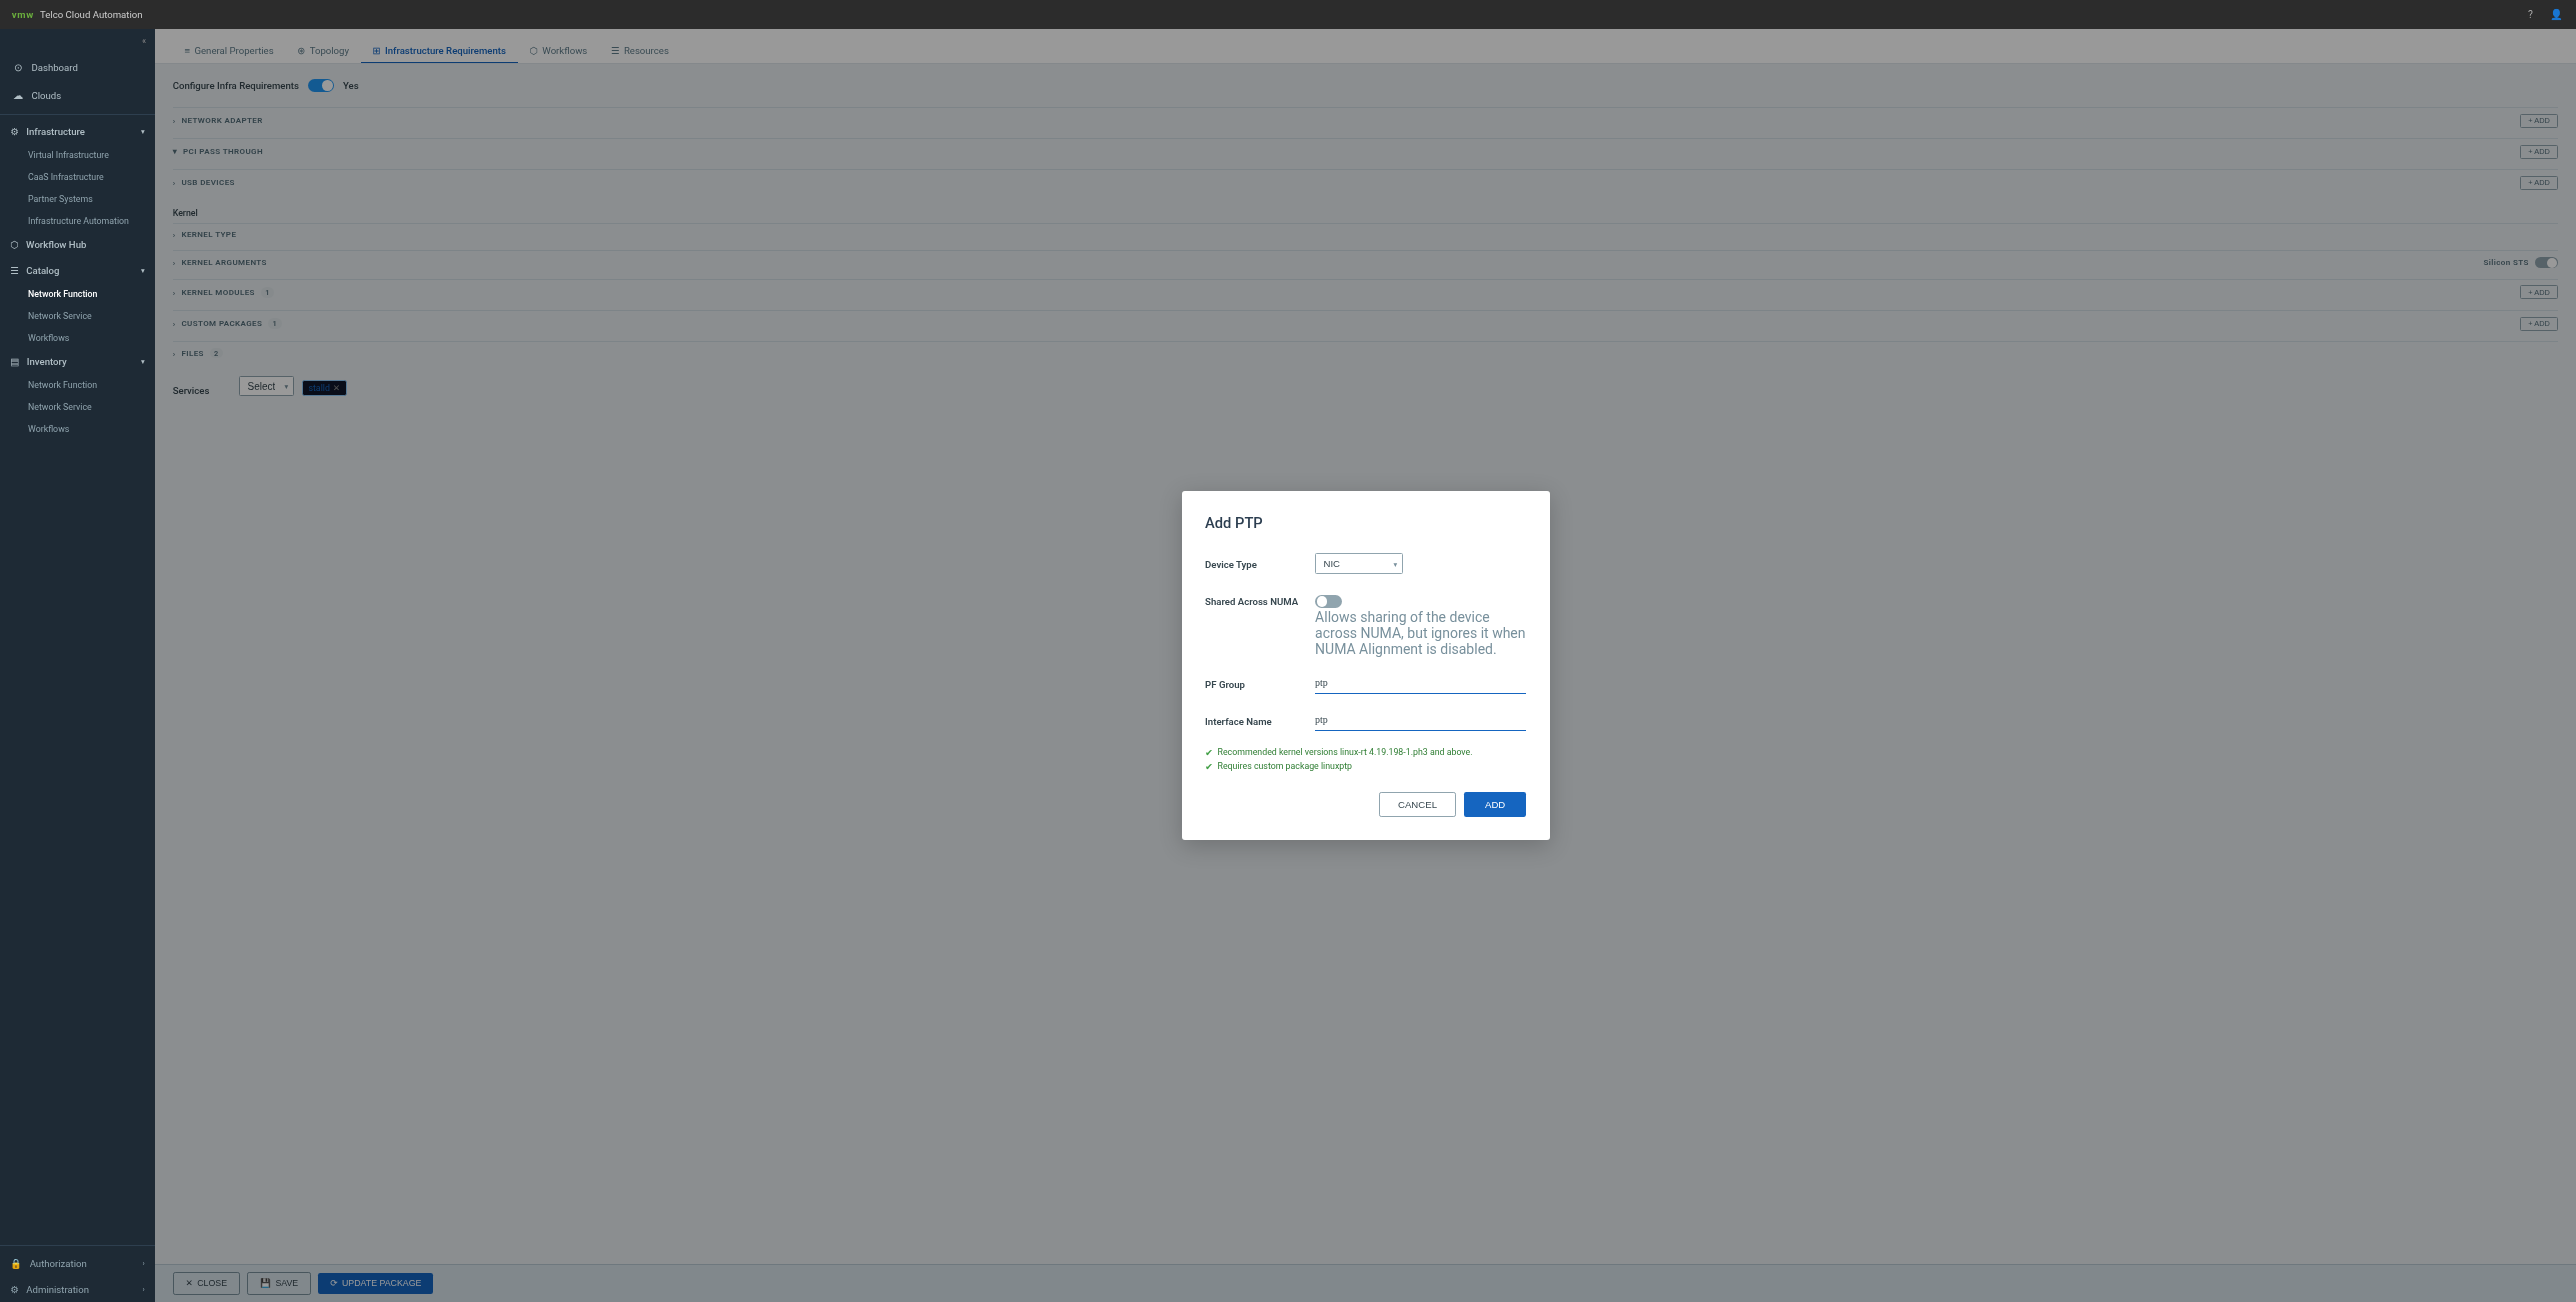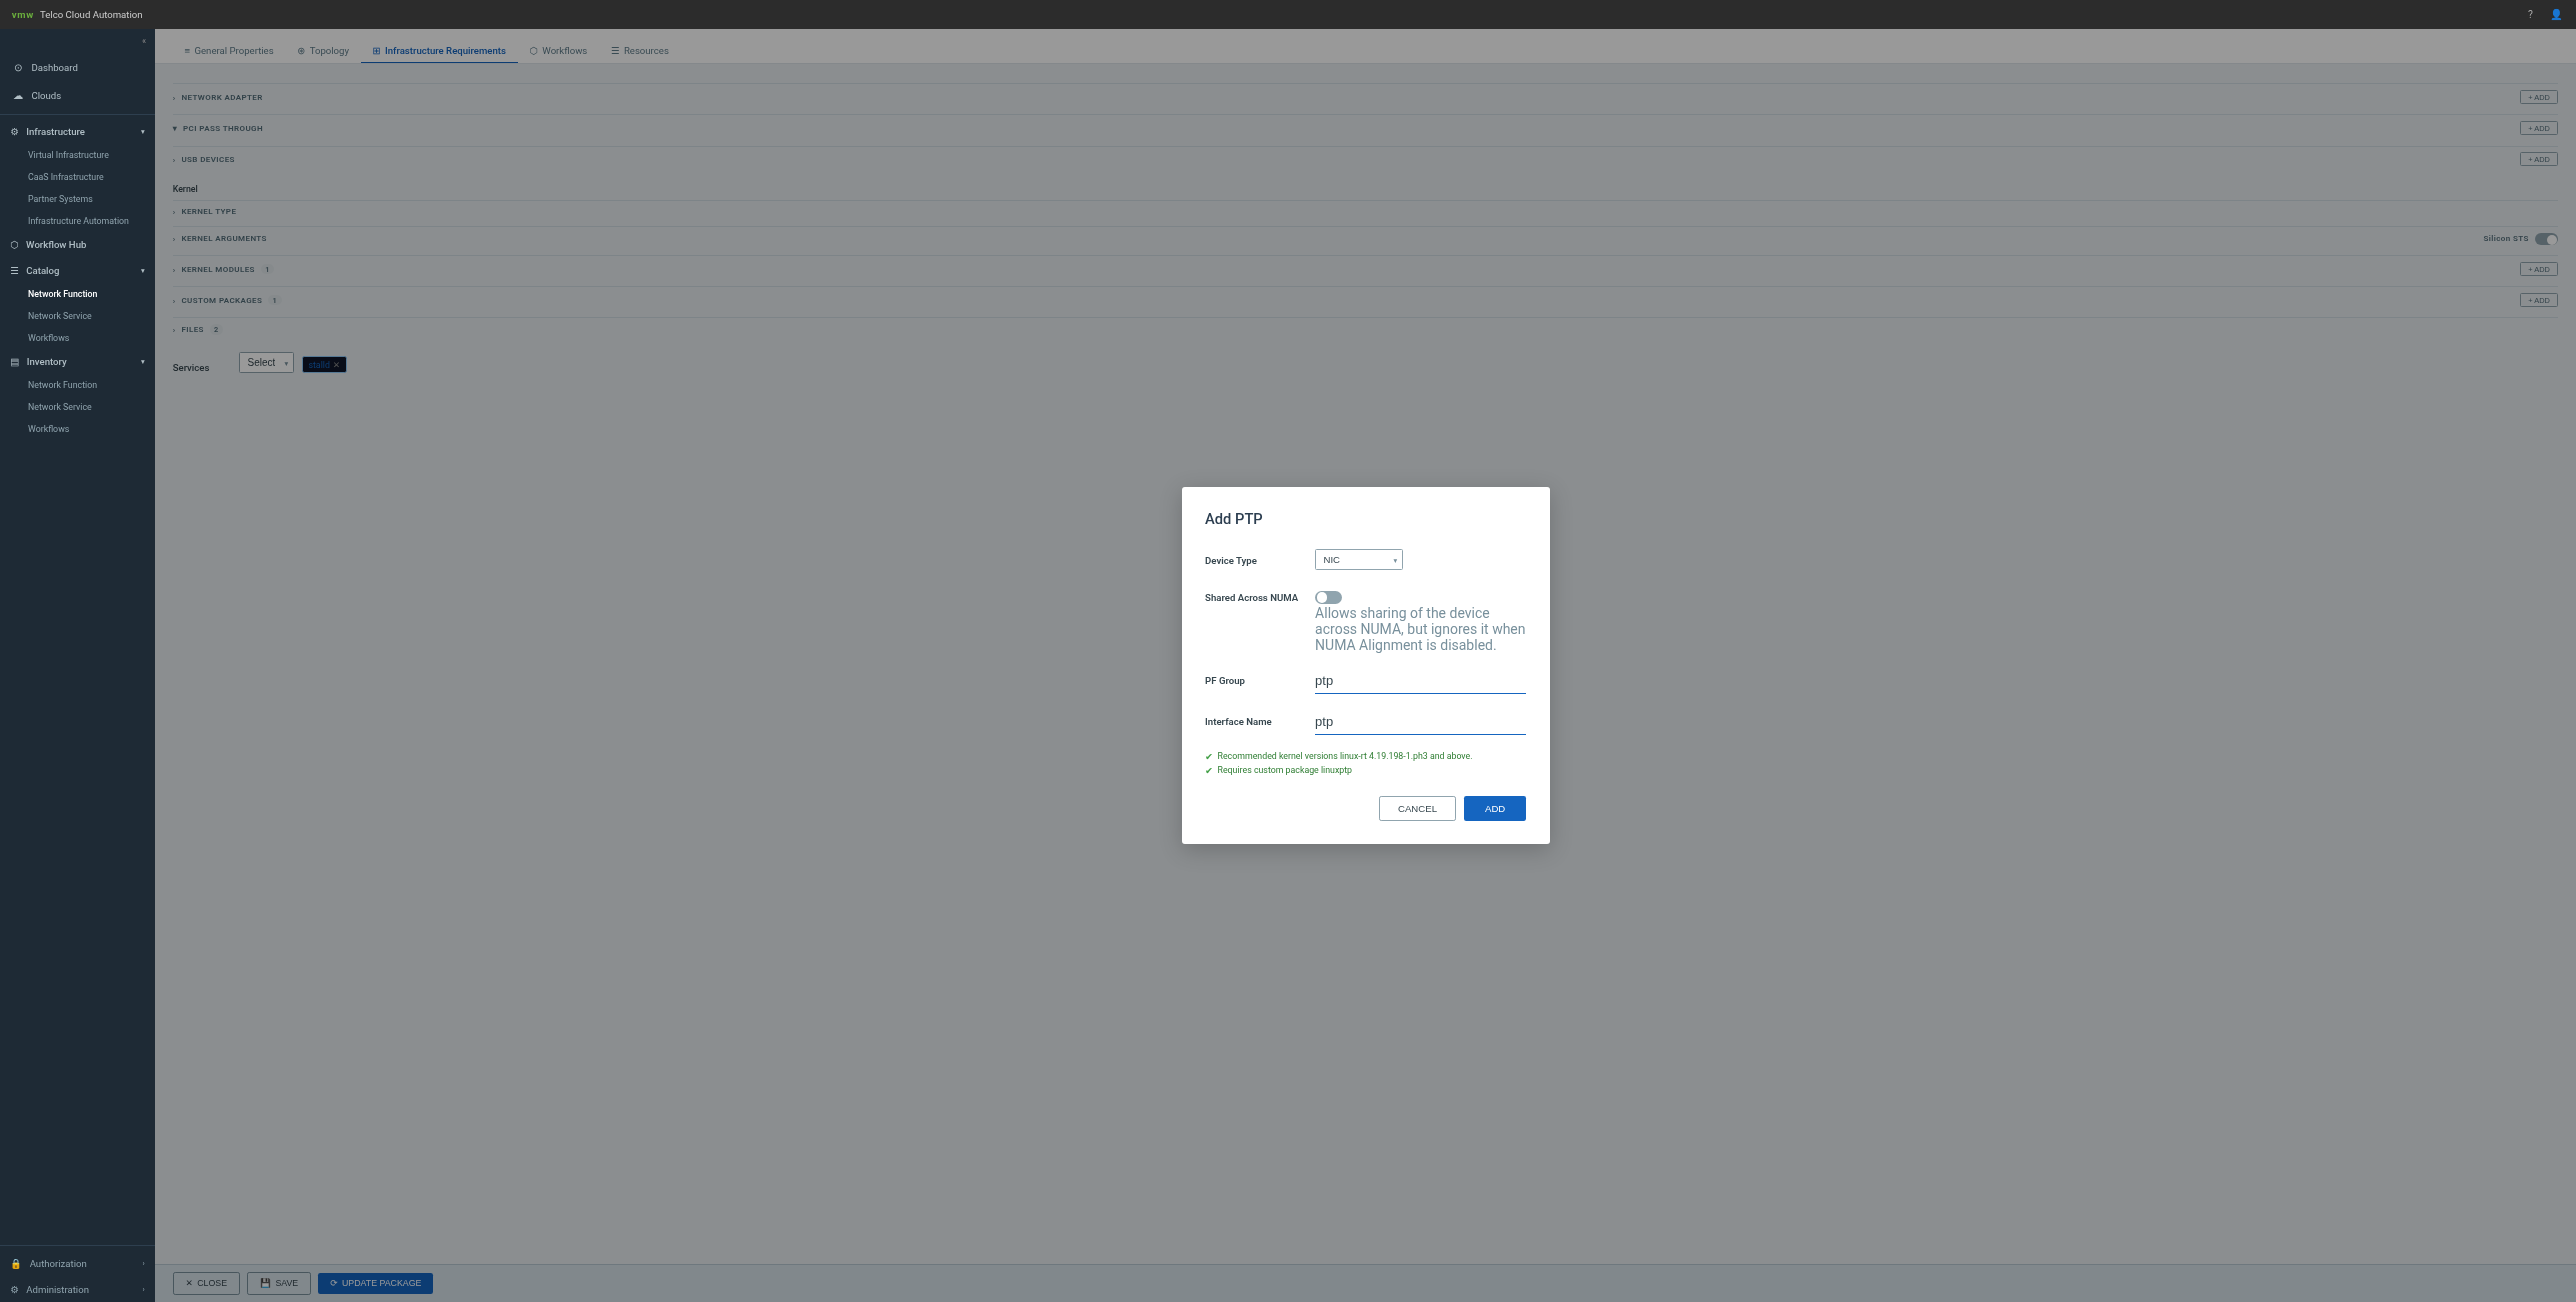--- a/index.html
+++ b/index.html
@@ -376,25 +376,26 @@
       color: #37474f;
       border-radius: 1.5px;
       appearance: none;
       cursor: pointer;
       min-width: 88px;
     }
     .form-input {
       border: none;
       border-bottom: 1.5px solid #1565c0;
       width: 100%;
-      font-size: 13px;
+      font-size: 10px;
       padding: 4.4px 0;
       color: #37474f;
       background: transparent;
       outline: none;
+      font-family: Liberation Serif, serif;
     }
     .toggle-small {
       width: 26.5px;
       height: 13.2px;
       background: #90a4ae;
       border-radius: 6.6px;
       position: relative;
       cursor: pointer;
       margin-top: 4.4px;
     }
@@ -591,20 +592,25 @@
         </div>
         <div class="tab">
           <span>☰</span>
           <span>Resources</span>
         </div>
       </div>
     </div>
 
     <div class="page-content">
 
+      <div class="config-row">
+        <span>Configure Infra Requirements</span>
+        <div class="toggle"></div>
+        <span>Yes</span>
+      </div>
 
       <div class="section-header">
         <span>›</span>
         <span>NETWORK ADAPTER</span>
         <button class="add-btn">+ ADD</button>
       </div>
 
       <div class="section-header">
         <span>▾</span>
         <span>PCI PASS THROUGH</span>

